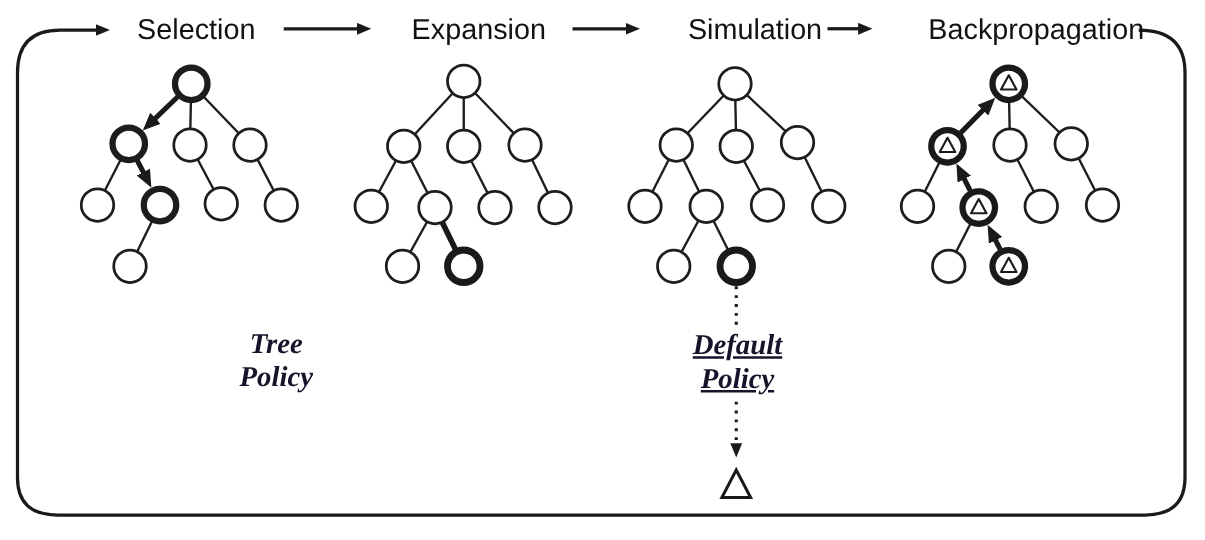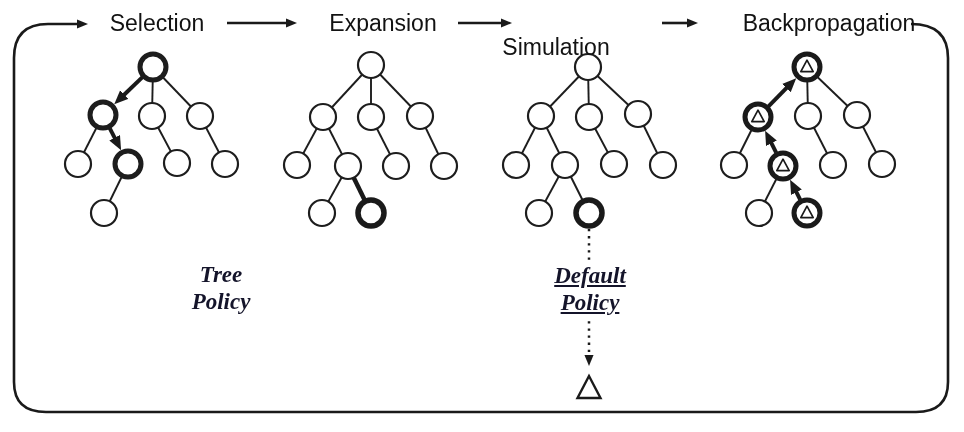--- a/index.html
+++ b/index.html
@@ -7,21 +7,21 @@
          font-family:"Liberation Sans",sans-serif;}
   .stage svg{position:absolute;left:0;top:0;}
   .phase{position:absolute;top:10px;transform:translateX(-50%);
          font:400 23px/26px "Liberation Sans",sans-serif;color:#121212;white-space:nowrap;}
   .policy{position:absolute;transform:translateX(-50%);text-align:center;
           font:italic 600 23px/27px "Liberation Serif",serif;color:#14142a;}
   .policy span{display:block;}
   .policy.masked{background:#ffffff;padding:1px 7px;text-decoration:underline;}
   .p-selection{left:157px;}
   .p-expansion{left:383px;}
-  .p-simulation{left:556px;margin-top:24px;}
+  .p-simulation{left:604px;}
   .p-backprop{left:812px;margin-left:17px;}
   .tree-policy{left:221px;top:261px;}
   .default-policy{left:590px;top:261px;}
 </style>
 </head>
 <body>
 
 <div class="stage">
 
 <svg width="964" height="432" viewBox="0 0 964 432">

